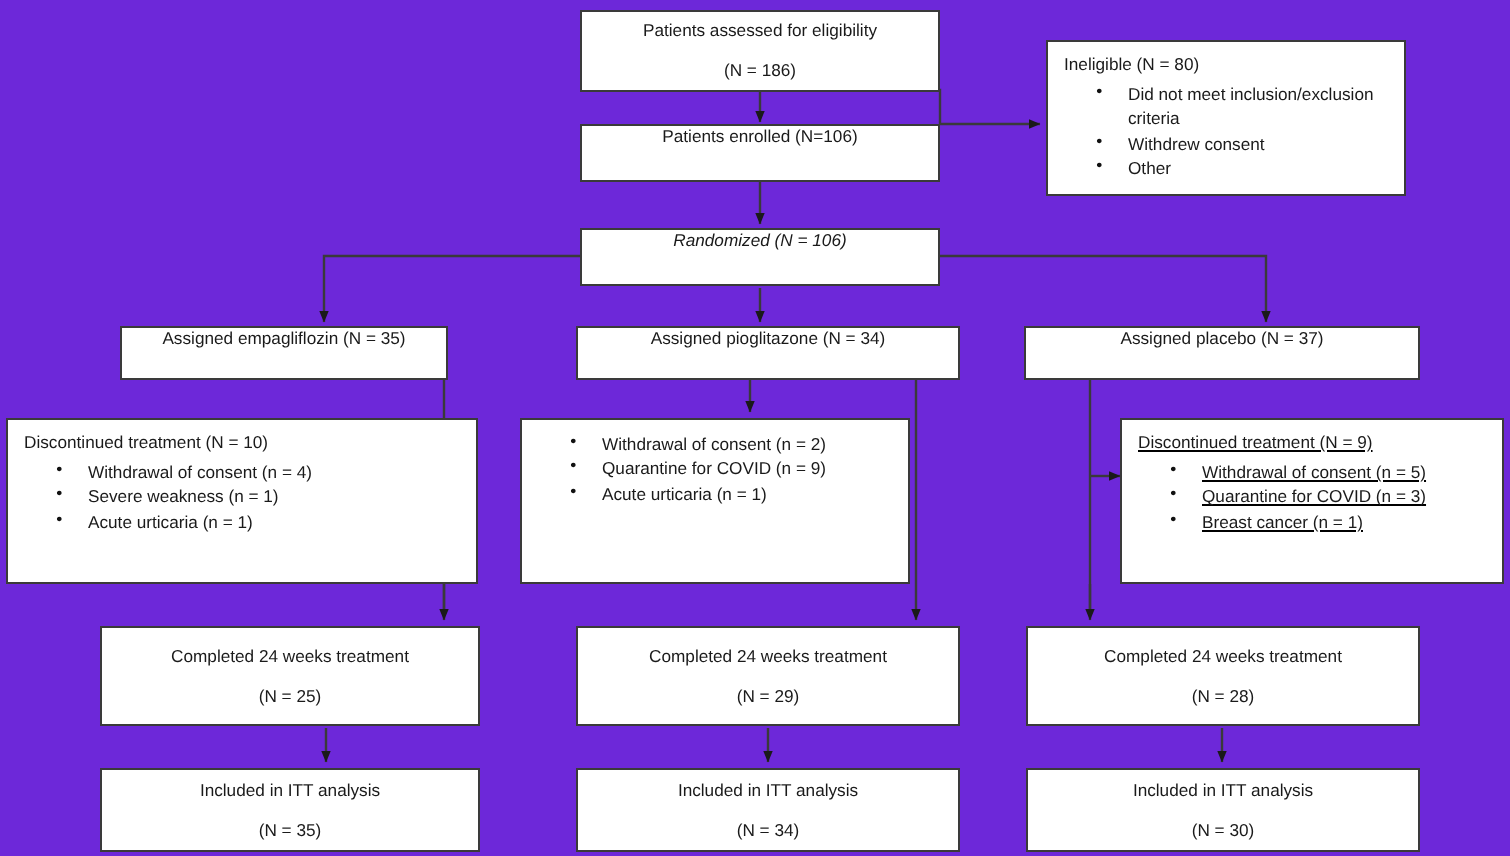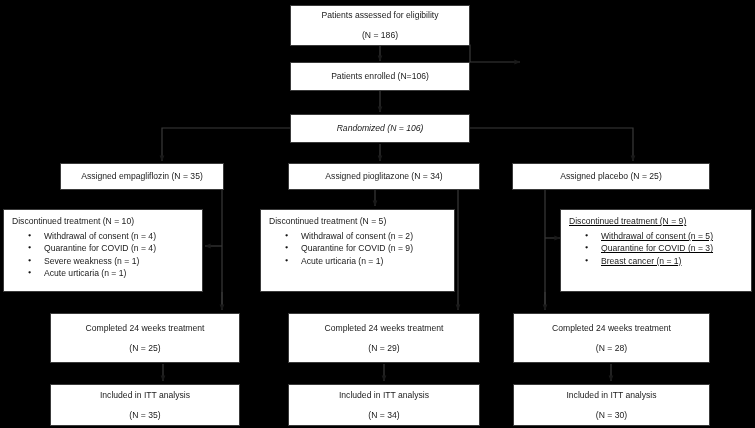--- a/index.html
+++ b/index.html
@@ -1,23 +1,23 @@
 <!DOCTYPE html>
 <html><head>
 <meta charset="utf-8">
 <style>
   html,body{margin:0;padding:0;background:#ffffff;}
   body{font-family:"Liberation Sans", sans-serif;}
-  #diagram{position:relative;width:755px;height:428px;background:#000000;overflow:hidden;}
+  #diagram{position:relative;width:755px;height:428px;background:#6d28d9;overflow:hidden;}
   #connectors{position:absolute;left:0;top:0;width:755px;height:428px;}
   .box{position:absolute;box-sizing:border-box;border:1.2px solid #3a3a3a;background:#ffffff;}
   .title-line{font-size:8.6px;color:#1a1a1a;line-height:1.25;}
   .count-line{font-size:8.6px;color:#1a1a1a;line-height:1.25;text-align:right;}
   .pad-ctr{display:flex;flex-direction:column;align-items:center;justify-content:center;height:100%;gap:9px;}
-  .single{display:flex;align-items:center;justify-content:center;height:100%;}
+  .single{display:flex;align-items:flex-start;justify-content:center;height:100%;}
   .leftbox{padding:6px 8px 5px 8px;}
   .hdr{font-size:8.6px;color:#1a1a1a;margin-bottom:4px;}
   ul.bul{list-style:none;margin:0;padding:0 0 0 16px;}
   ul.bul li{font-size:8.6px;color:#1a1a1a;line-height:1.45;position:relative;padding-left:16px;}
   ul.bul li::before{content:"\25CF";position:absolute;left:0;top:0;font-size:5.4px;line-height:1.9;color:#111;}
 </style>
 </head>
 <body>
 
 <div id="diagram">
@@ -57,20 +57,28 @@
     </g>
   </svg>
 
   <div class="box" style="left:290px;top:5px;width:180px;height:41px;">
     <div class="pad-ctr">
       <div class="title-line">Patients assessed for eligibility</div>
       <div class="count-line">(N = 186)</div>
     </div>
   </div>
 
+  <div class="box leftbox" style="left:523px;top:20px;width:180px;height:78px;">
+    <div class="hdr">Ineligible (N = 80)</div>
+    <ul class="bul">
+      <li>Did not meet inclusion/exclusion criteria</li>
+      <li>Withdrew consent</li>
+      <li>Other</li>
+    </ul>
+  </div>
 
   <div class="box" style="left:290px;top:62px;width:180px;height:29px;">
     <div class="single">
         <span class="title-line">Patients enrolled (N=106)</span>
       </div>
   </div>
 
   <div class="box" style="left:290px;top:114px;width:180px;height:29px;font-style:italic;">
     <div class="single">
         <span class="title-line">Randomized (N = 106)</span>
@@ -82,36 +90,34 @@
         <span class="title-line">Assigned empagliflozin (N = 35)</span>
       </div>
   </div>
   <div class="box" style="left:288px;top:163px;width:192px;height:27px;">
     <div class="single">
         <span class="title-line">Assigned pioglitazone (N = 34)</span>
       </div>
   </div>
   <div class="box" style="left:512px;top:163px;width:198px;height:27px;">
     <div class="single">
-        <span class="title-line">Assigned placebo (N = 25)</span>
+        <span class="title-line">Assigned placebo (N = 37)</span>
       </div>
   </div>
 
-  <div class="box leftbox" style="left:3px;top:209px;width:200px;height:83px;">
+  <div class="box leftbox" style="left:3px;top:209px;width:236px;height:83px;">
     <div class="hdr">Discontinued treatment (N = 10)</div>
     <ul class="bul">
       <li>Withdrawal of consent (n = 4)</li>
-      <li>Quarantine for COVID (n = 4)</li>
       <li>Severe weakness (n = 1)</li>
       <li>Acute urticaria (n = 1)</li>
     </ul>
   </div>
 
   <div class="box leftbox" style="left:260px;top:209px;width:195px;height:83px;">
-    <div class="hdr">Discontinued treatment (N = 5)</div>
     <ul class="bul">
       <li>Withdrawal of consent (n = 2)</li>
       <li>Quarantine for COVID (n = 9)</li>
       <li>Acute urticaria (n = 1)</li>
     </ul>
   </div>
 
   <div class="box leftbox" style="left:560px;top:209px;width:192px;height:83px;text-decoration:underline;">
     <div class="hdr">Discontinued treatment (N = 9)</div>
     <ul class="bul">

